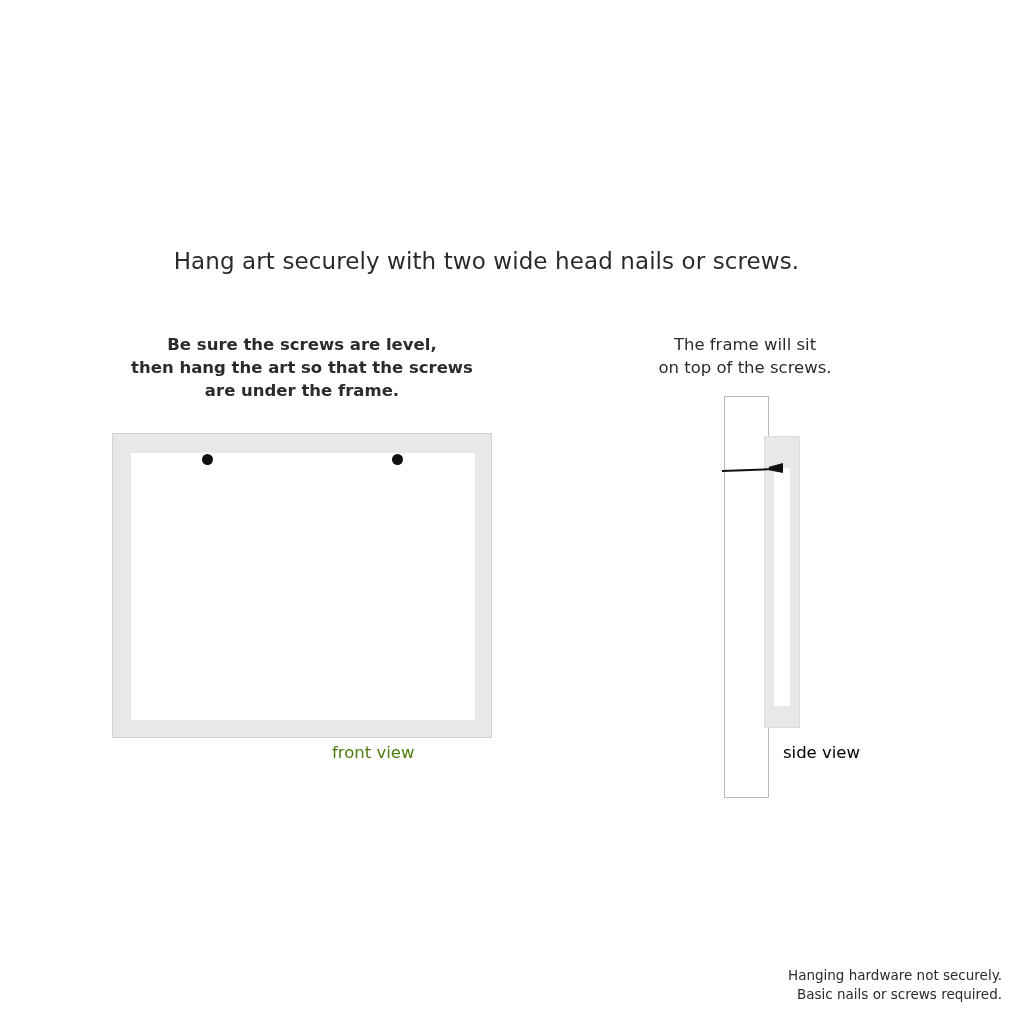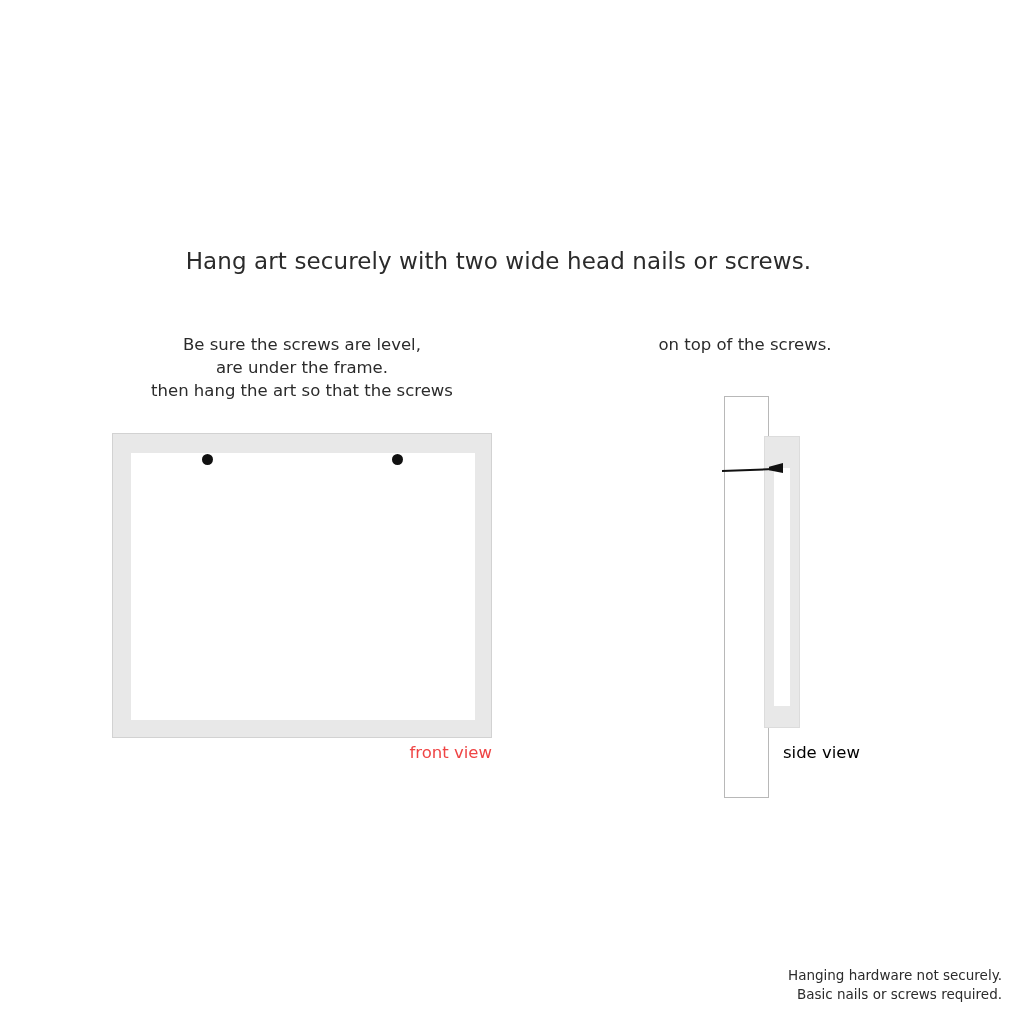--- a/index.html
+++ b/index.html
@@ -20,21 +20,21 @@
     position: absolute;
     left: 0;
     top: 0;
     width: 1024px;
     height: 1024px;
   }
 
   
   .headline {
     position: absolute;
-    left: 12px;
+    left: 0;
     top: 248px;
     width: 973px;
     text-align: center;
     font-size: 23px;
     font-weight: 400;
     letter-spacing: 0.1px;
     color: #2b2b2b;
   }
 
   
@@ -42,20 +42,21 @@
     position: absolute;
     text-align: center;
     font-size: 16.5px;
     line-height: 23px;
     color: #2b2b2b;
   }
   .caption-left {
     left: 112px;
     top: 333px;
     width: 380px;
+    font-weight: bold;
   }
   .caption-right {
     left: 600px;
     top: 333px;
     width: 290px;
   }
   .caption .line {
     display: block;
     white-space: pre;
   }
@@ -88,23 +89,23 @@
     background: #111111;
   }
   .screw-left  { left: 202px; top: 454px; }
   .screw-right { left: 392px; top: 454px; }
 
   .label-front-view {
     position: absolute;
     left: 332px;
     top: 743px;
     width: 160px;
-    text-align: right;
+    text-align: left;
     font-size: 16.5px;
-    color: #ef4444;
+    color: #4d7c0f;
   }
 
   
   .wall {
     position: absolute;
     left: 724px;
     top: 396px;
     width: 45px;
     height: 402px;
     background: #ffffff;
@@ -174,33 +175,34 @@
 </style>
 </head>
 <body>
 
 <div class="stage">
 
   <div class="headline">Hang art securely with two wide head nails or screws.</div>
 
   <div class="caption caption-left">
     <span class="line">Be sure the screws are level,</span>
+    <span class="line">then hang the art so that the screws</span>
     <span class="line">are under the frame.</span>
-    <span class="line">then hang the art so that the screws</span>
   </div>
 
   <div class="front-frame">
     <div class="front-mat"></div>
   </div>
   <div class="screw-head screw-left"></div>
   <div class="screw-head screw-right"></div>
 
   <div class="label-front-view">front view</div>
 
   <div class="caption caption-right">
+    <span class="line">The frame will sit</span>
     <span class="line">on top of the screws.</span>
   </div>
 
   <div class="wall"></div>
   <div class="side-frame">
     <div class="side-frame-inner"></div>
   </div>
   <div class="nail-shaft"></div>
   <div class="nail-head"></div>
 

